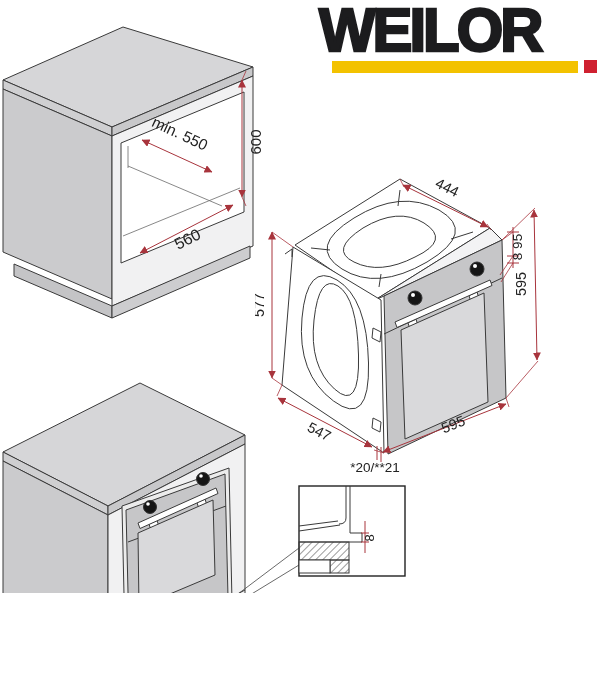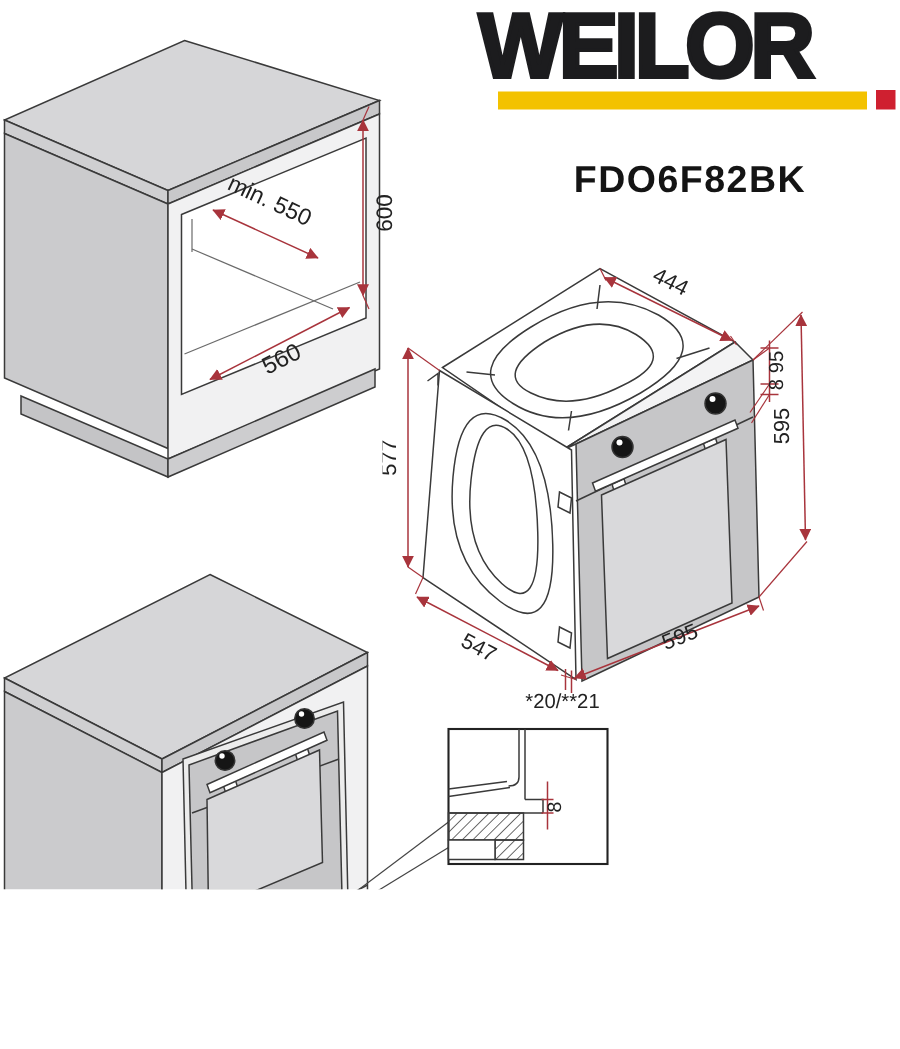--- a/index.html
+++ b/index.html
@@ -26,21 +26,20 @@
   .dimtx{font-size:14.5px;}
 </style>
 </head>
 <body>
 
 <div class="canvas">
 
   <div class="abs brand">WEILOR</div>
   <div class="abs brand-bar" style="background:#f3c200;"></div>
   <div class="abs brand-sq" style="background:#cf2030;"></div>
-  <div class="abs model">FDO6F82BK</div>
 
   <svg class="abs" style="left:0;top:20px" width="270" height="300" viewBox="0 0 270 300">
     <defs>
       <marker id="a1" viewBox="0 0 8 8" refX="7.5" refY="4" markerWidth="8" markerHeight="8" orient="auto-start-reverse">
         <path d="M0,0L8,4L0,8z" fill="#a8343c"></path>
       </marker>
     </defs>
     <g>
       <polygon class="lnf" points="123,7 253,47 112,107 3,60" fill="#d6d6d8"></polygon>
       <polygon class="lnf" points="3,60 112,107 112,116 3,69" fill="#cfcfd1"></polygon>

